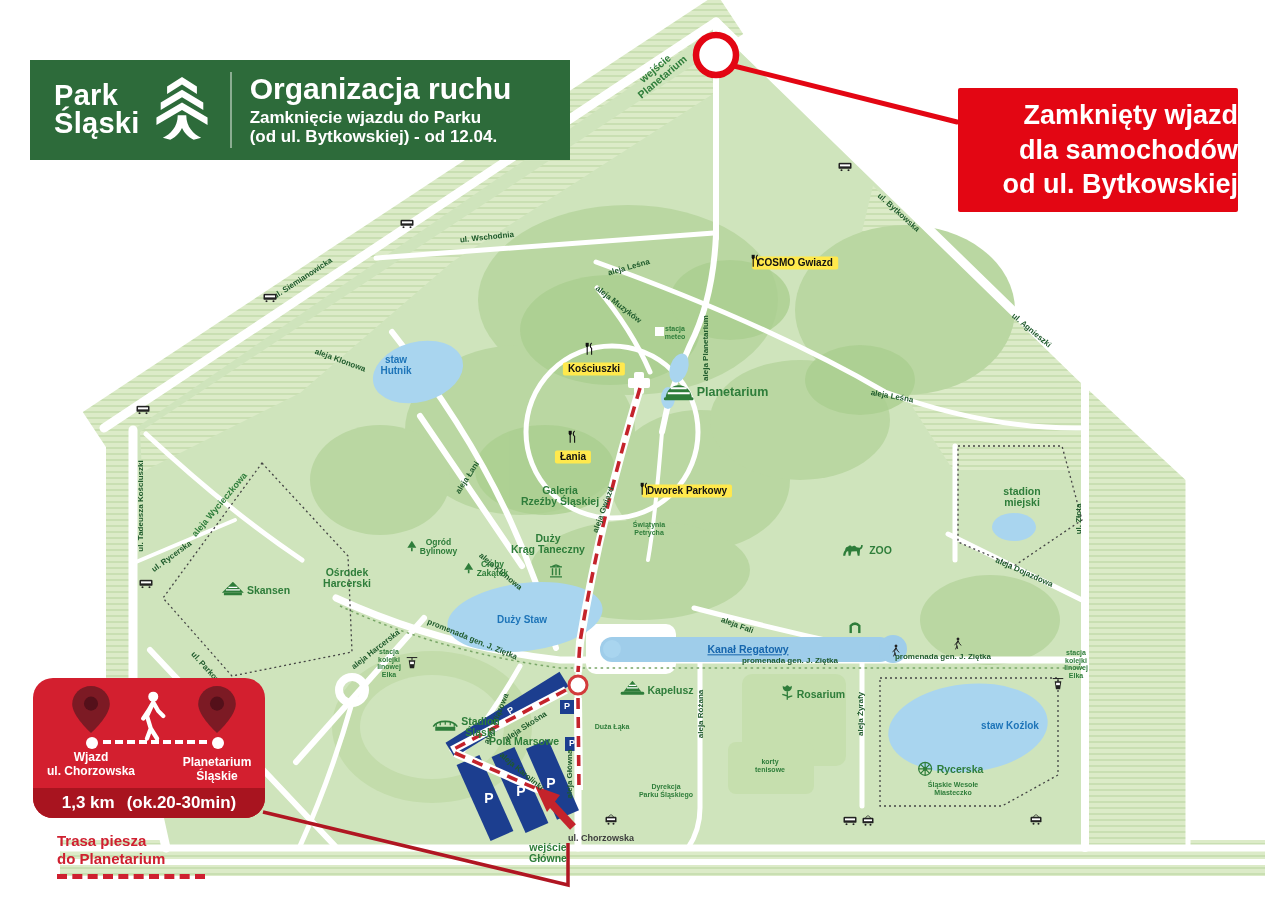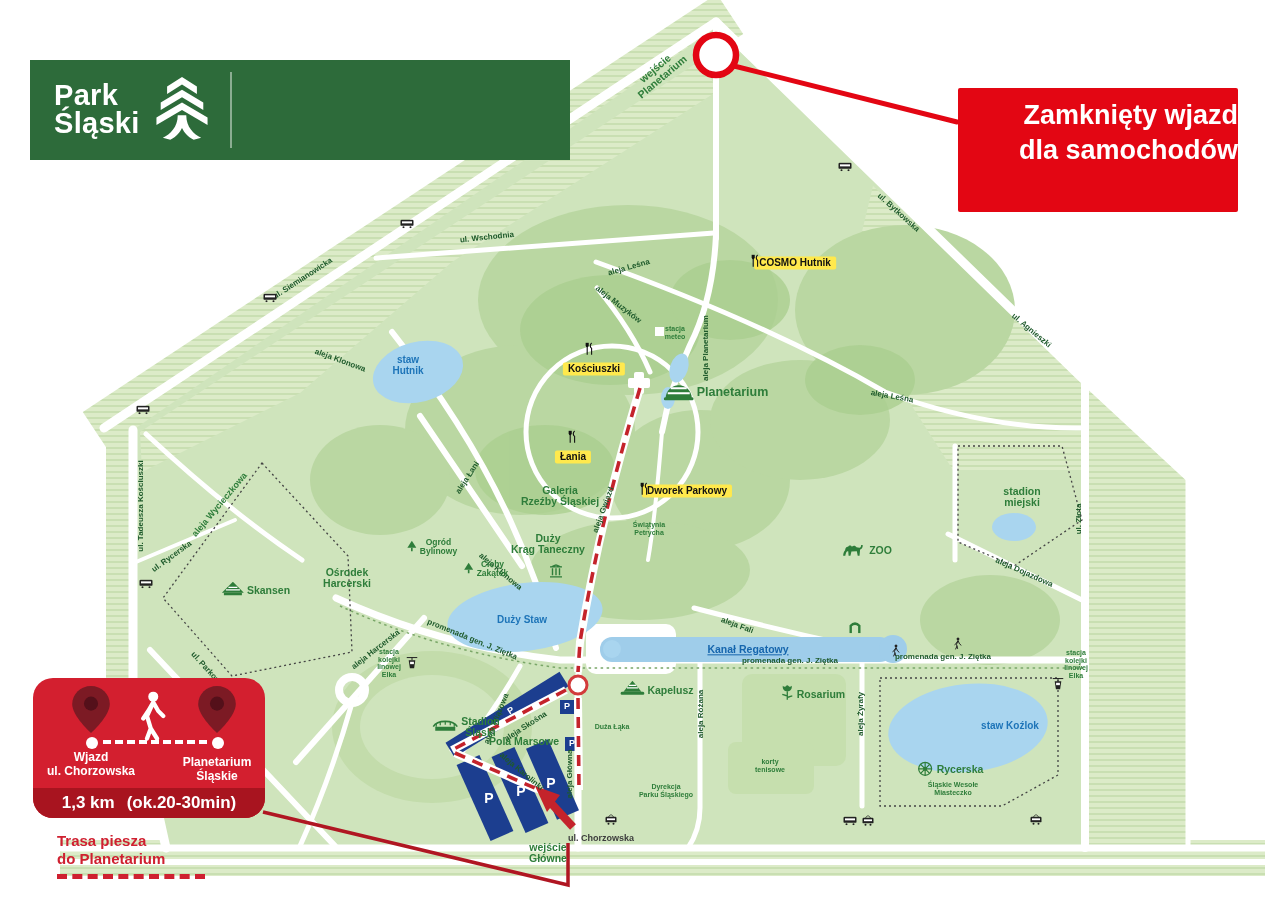--- a/index.html
+++ b/index.html
@@ -282,21 +282,21 @@
           </svg></span><span class="mlt">ZOO</span></div>
       <div class="maplabel place" style="left: 1022px; top: 497px; transform: translate(-50%, -50%);"><span class="mlt">stadion<br>miejski</span></div>
       <div class="maplabel place-xs" style="left: 770px; top: 766px; transform: translate(-50%, -50%);"><span class="mlt">korty<br>tenisowe</span></div>
       <div class="maplabel place-xs" style="left: 612px; top: 727px; transform: translate(-50%, -50%);"><span class="mlt">Duża Łąka</span></div>
       <div class="maplabel place-xs" style="left: 666px; top: 791px; transform: translate(-50%, -50%);"><span class="mlt">Dyrekcja<br>Parku Śląskiego</span></div>
       <div class="maplabel place-xs" style="left: 675px; top: 333px; transform: translate(-50%, -50%);"><span class="mlt">stacja<br>meteo</span></div>
       <div class="maplabel place-xs" style="left: 389px; top: 663px; transform: translate(-50%, -50%);"><span class="mlt">stacja<br>kolejki<br>linowej<br>Elka</span></div>
       <div class="maplabel place-xs" style="left: 1076px; top: 664px; transform: translate(-50%, -50%);"><span class="mlt">stacja<br>kolejki<br>linowej<br>Elka</span></div>
       <div class="maplabel place" style="left: 548px; top: 853px; transform: translate(-50%, -50%);"><span class="mlt">wejście<br>Główne</span></div>
       <div class="maplabel place" style="left: 659px; top: 73px; transform: translate(-50%, -50%) rotate(-40deg);"><span class="mlt">wejście<br>Planetarium</span></div>
-      <div class="maplabel poi-yellow" style="left: 795px; top: 263px; transform: translate(-50%, -50%);"><span class="mlt">COSMO Hutnik</span></div>
+      <div class="maplabel poi-yellow" style="left: 795px; top: 263px; transform: translate(-50%, -50%);"><span class="mlt">COSMO Gwiazd</span></div>
       <div class="maplabel icon-only" style="left: 755px; top: 262px; transform: translate(-50%, -50%);"><span class="mli"><svg width="10" height="13" viewBox="0 0 10 13">
             <g stroke="#111" stroke-width="1.1" fill="none">
               <path d="M2.2 0.5v3.2M4.2 0.5v3.2M3.2 0.5v12"></path>
               <path d="M2.2 3.7q1 1.2 2 0"></path>
               <path d="M7.6 0.5c-1.5 1.8-1.5 4.2 0 5.5v6.5"></path>
             </g>
           </svg></span></div>
       <div class="maplabel poi-yellow" style="left: 594px; top: 369px; transform: translate(-50%, -50%);"><span class="mlt">Kościuszki</span></div>
       <div class="maplabel icon-only" style="left: 589px; top: 350px; transform: translate(-50%, -50%);"><span class="mli"><svg width="10" height="13" viewBox="0 0 10 13">
             <g stroke="#111" stroke-width="1.1" fill="none">
@@ -314,21 +314,21 @@
             </g>
           </svg></span></div>
       <div class="maplabel poi-yellow" style="left: 687px; top: 491px; transform: translate(-50%, -50%);"><span class="mlt">Dworek Parkowy</span></div>
       <div class="maplabel icon-only" style="left: 644px; top: 490px; transform: translate(-50%, -50%);"><span class="mli"><svg width="10" height="13" viewBox="0 0 10 13">
             <g stroke="#111" stroke-width="1.1" fill="none">
               <path d="M2.2 0.5v3.2M4.2 0.5v3.2M3.2 0.5v12"></path>
               <path d="M2.2 3.7q1 1.2 2 0"></path>
               <path d="M7.6 0.5c-1.5 1.8-1.5 4.2 0 5.5v6.5"></path>
             </g>
           </svg></span></div>
-      <div class="maplabel water" style="left: 408px; top: 366px; transform: translate(-50%, -50%);"><span class="mlt">staw<br>Hutnik</span></div>
+      <div class="maplabel water" style="left: 396px; top: 366px; transform: translate(-50%, -50%);"><span class="mlt">staw<br>Hutnik</span></div>
       <div class="maplabel water" style="left: 522px; top: 620px; transform: translate(-50%, -50%);"><span class="mlt">Duży Staw</span></div>
       <div class="maplabel water-dark" style="left: 748px; top: 650px; transform: translate(-50%, -50%);"><span class="mlt">Kanał Regatowy</span></div>
       <div class="maplabel water" style="left: 974px; top: 726px; transform: translate(-50%, -50%); margin-left: 36px;"><span class="mlt">staw Koźlok</span></div>
       <div class="maplabel parking-p-sm" style="left: 511px; top: 711px; transform: translate(-50%, -50%) rotate(-33deg);"><span class="mlt">P</span></div>
       <div class="maplabel parking-p-sm" style="left: 567px; top: 707px; transform: translate(-50%, -50%);"><span class="mlt">P</span></div>
       <div class="maplabel parking-p-sm" style="left: 572px; top: 744px; transform: translate(-50%, -50%);"><span class="mlt">P</span></div>
       <div class="maplabel parking-p" style="left: 489px; top: 799px; transform: translate(-50%, -50%);"><span class="mlt">P</span></div>
       <div class="maplabel parking-p" style="left: 521px; top: 792px; transform: translate(-50%, -50%);"><span class="mlt">P</span></div>
       <div class="maplabel parking-p" style="left: 551px; top: 784px; transform: translate(-50%, -50%);"><span class="mlt">P</span></div>
       <div class="maplabel icon-only" style="left: 270px; top: 297px; transform: translate(-50%, -50%);"><span class="mli"><svg width="14" height="9" viewBox="0 0 14 9">
@@ -422,25 +422,31 @@
           <g fill="#fff">
             <path d="M30 0 L44 9 L44 16 L30 7 L16 16 L16 9 Z"></path>
             <path d="M30 12 L50 24 L50 31 L30 19 L10 31 L10 24 Z"></path>
             <path d="M30 24 L54 38 L54 45 L30 31 L6 45 L6 38 Z"></path>
             <path d="M26 36 C26 47 19 54 12 57 L19 59 C25 56 28 52 30 48 C32 52 35 56 41 59 L48 57 C41 54 34 47 34 36 Z"></path>
           </g>
         </svg>
       </span>
     </div>
     <div class="banner-div"></div>
+    <div class="banner-titles">
+      <div class="banner-title">Organizacja ruchu</div>
+      <div class="banner-sub">Zamknięcie wjazdu do Parku</div>
+      <div class="banner-sub">(od ul. Bytkowskiej) - od 12.04.</div>
+    </div>
   </div>
 
   <div class="callout">
     <div>Zamknięty wjazd</div>
     <div>dla samochodów</div>
+    <div>od ul. Bytkowskiej</div>
   </div>
 
   <div class="walkbox">
     <span class="wb-pin wb-pin1">
       <svg viewBox="0 0 32 40" width="38" height="47">
         <path d="M16 0C7.2 0 0 6.9 0 15.4 0 26 16 40 16 40s16-14 16-24.6C32 6.9 24.8 0 16 0z" fill="#7c1a24"></path>
         <circle cx="16" cy="15" r="6" fill="#54101a"></circle>
       </svg>
     </span>
     <span class="wb-pin wb-pin2">

